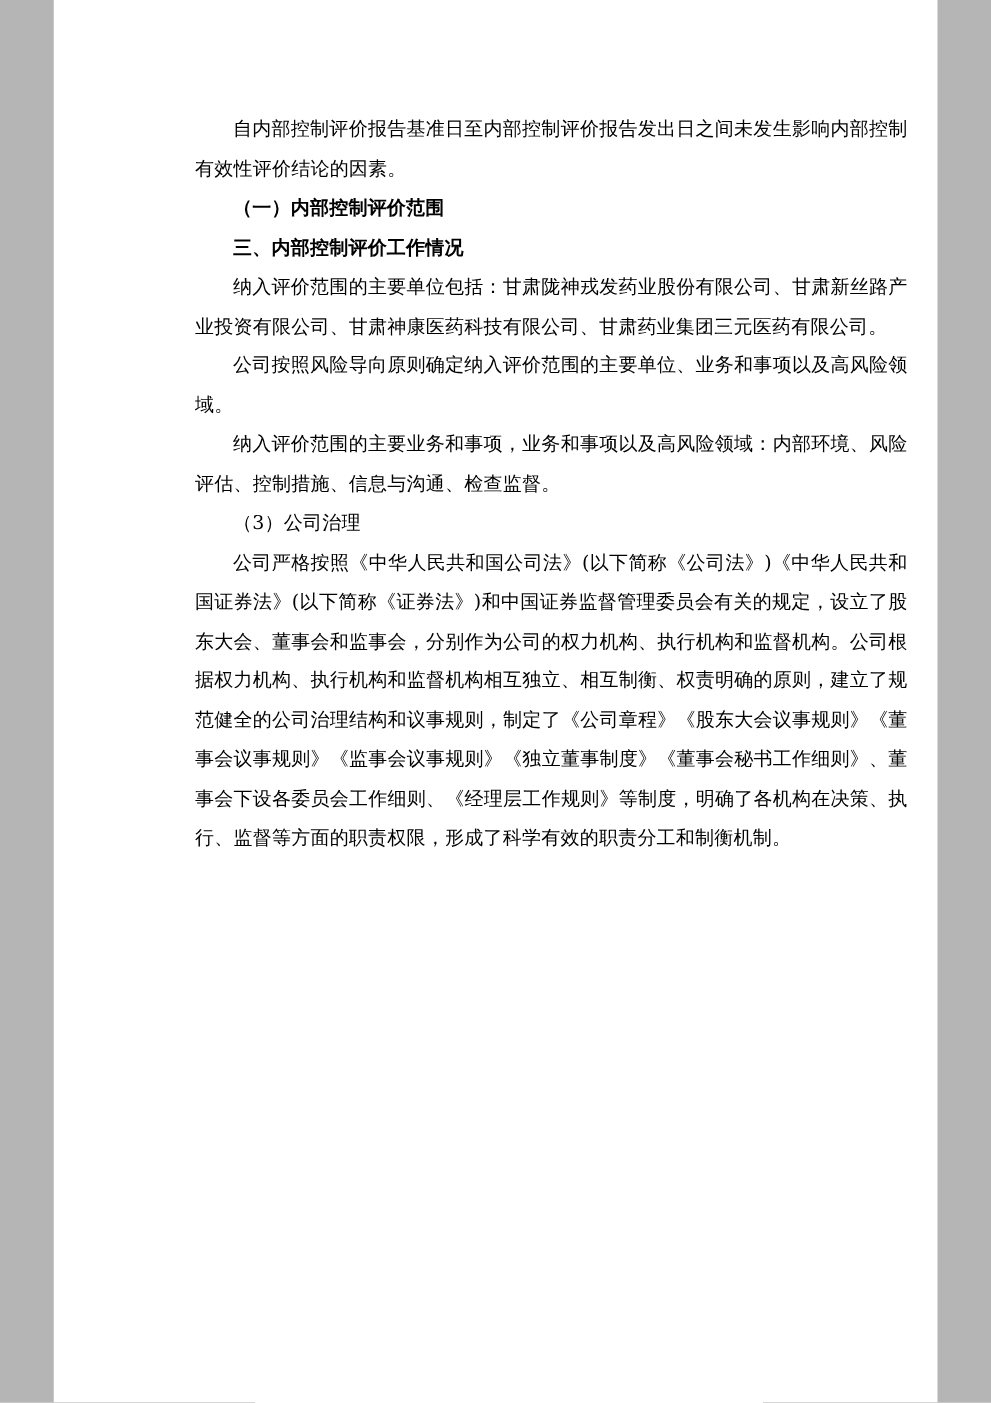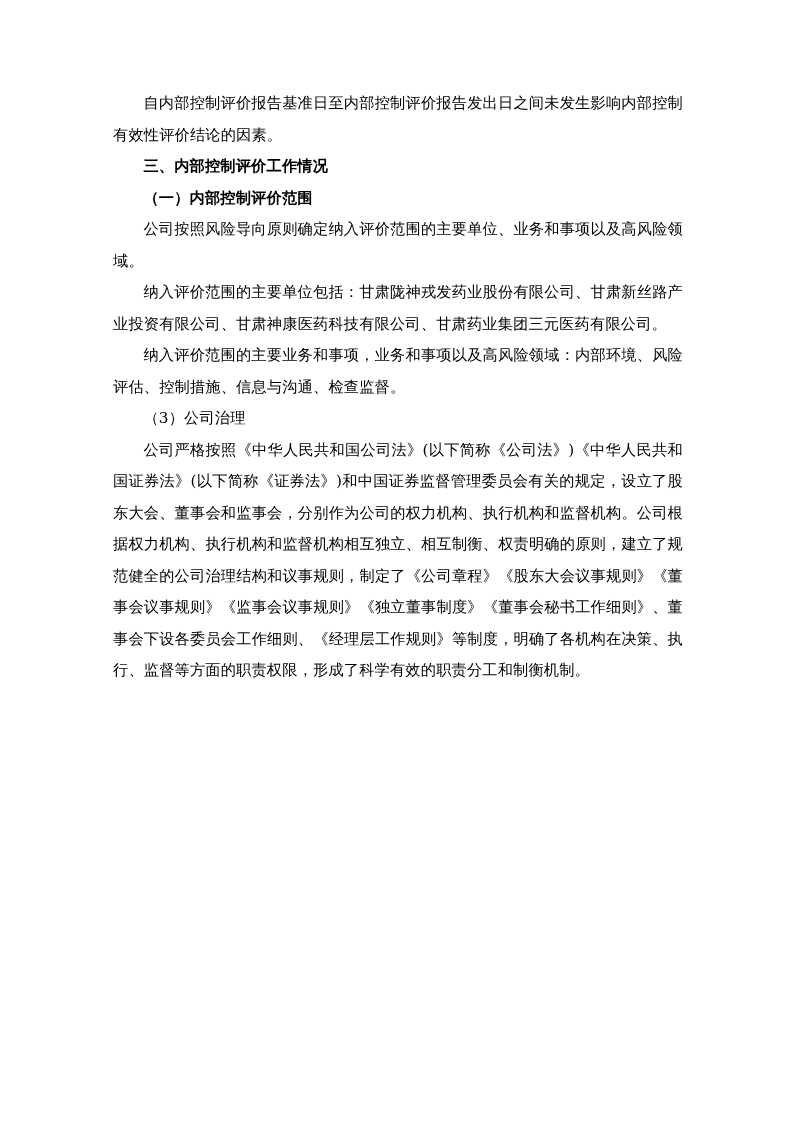--- a/index.html
+++ b/index.html
@@ -4,21 +4,21 @@
 <style>
   html, body {
     margin: 0;
     padding: 0;
     background: #b5b5b5;
   }
   body {
     font-family: "DejaVu Serif", "Liberation Serif", serif;
   }
   .page {
-    width: 793px;
+    width: 707px;
     height: 1122px;
     background: #ffffff;
     margin: 0 auto;
     position: relative;
     box-sizing: border-box;
     overflow: hidden;
   }
   .content {
     position: absolute;
     left: 113px;
@@ -44,27 +44,27 @@
 </style>
 </head>
 <body>
 
 <div class="page">
   <div class="content">
 
     <p class="indent">自内部控制评价报告基准日至内部控制评价报告发出日之间未发生影响内部控制有效性评价结论的因素。</p>
 
 
+    <p class="heading">（一）内部控制评价范围</p>
+
     <p class="heading">三、内部控制评价工作情况</p>
 
-    <p class="heading">（一）内部控制评价范围</p>
+    <p class="indent">纳入评价范围的主要单位包括：甘肃陇神戎发药业股份有限公司、甘肃新丝路产业投资有限公司、甘肃神康医药科技有限公司、甘肃药业集团三元医药有限公司。</p>
 
     <p class="indent">公司按照风险导向原则确定纳入评价范围的主要单位、业务和事项以及高风险领域。</p>
-
-    <p class="indent">纳入评价范围的主要单位包括：甘肃陇神戎发药业股份有限公司、甘肃新丝路产业投资有限公司、甘肃神康医药科技有限公司、甘肃药业集团三元医药有限公司。</p>
 
 
     <p class="indent">纳入评价范围的主要业务和事项，业务和事项以及高风险领域：内部环境、风险评估、控制措施、信息与沟通、检查监督。</p>
 
 
     <p class="indent">（3）公司治理</p>
 
     <p class="indent">公司严格按照《中华人民共和国公司法》(以下简称《公司法》)《中华人民共和国证券法》(以下简称《证券法》)和中国证券监督管理委员会有关的规定，设立了股东大会、董事会和监事会，分别作为公司的权力机构、执行机构和监督机构。公司根据权力机构、执行机构和监督机构相互独立、相互制衡、权责明确的原则，建立了规范健全的公司治理结构和议事规则，制定了《公司章程》《股东大会议事规则》《董事会议事规则》《监事会议事规则》《独立董事制度》《董事会秘书工作细则》、董事会下设各委员会工作细则、《经理层工作规则》等制度，明确了各机构在决策、执行、监督等方面的职责权限，形成了科学有效的职责分工和制衡机制。</p>
 
 

